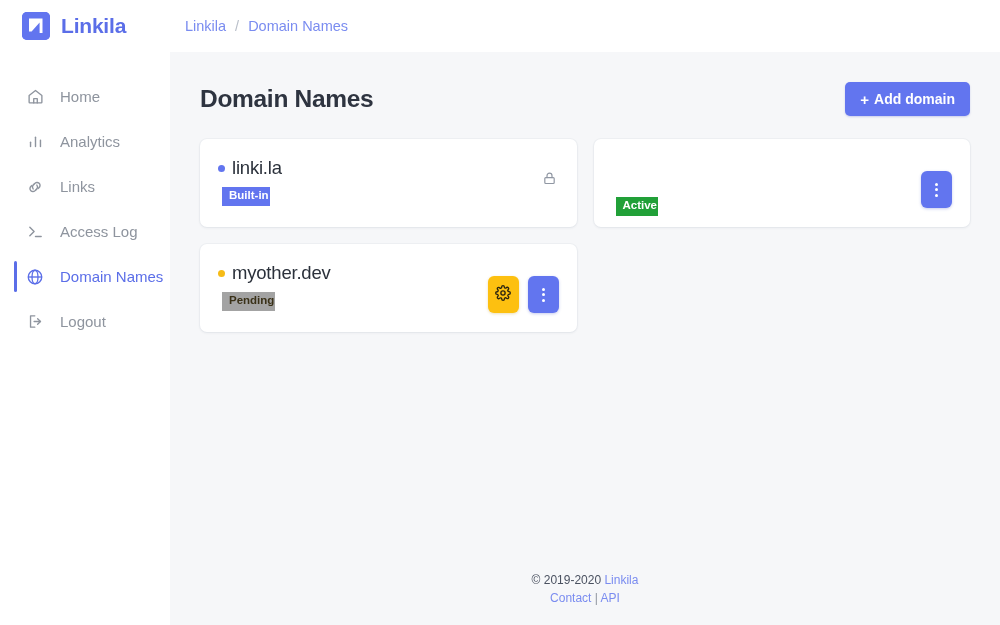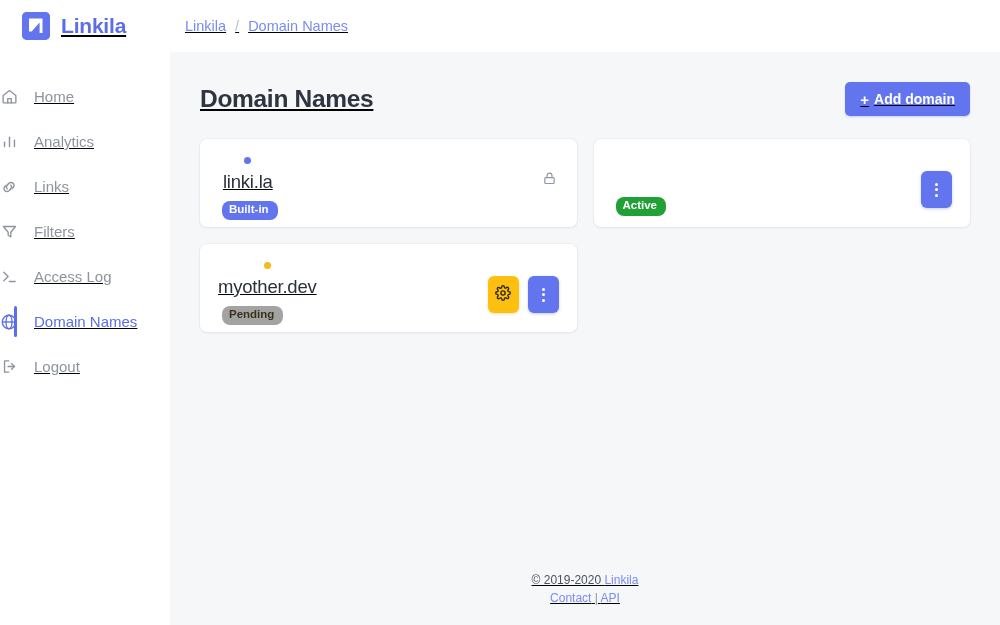--- a/index.html
+++ b/index.html
@@ -10,21 +10,20 @@
     overflow: hidden;
     background: #ffffff;
     font-family: "Liberation Sans", sans-serif;
     -webkit-font-smoothing: antialiased;
   }
 
   .app {
     display: flex;
     width: 1000px;
     height: 444px;
-    text-decoration: underline;
   }
 
   
   .sidebar {
     width: 170px;
     height: 625px;
     background: #ffffff;
     flex: 0 0 170px;
     position: relative;
   }
@@ -52,20 +51,21 @@
     letter-spacing: -0.2px;
   }
 
   .nav { margin-top: 22px; }
 
   .nav-item {
     display: flex;
     align-items: center;
     gap: 16px;
     height: 45px;
+    padding-left: 26px;
     color: #8e949e;
     font-size: 15px;
     position: relative;
     cursor: pointer;
   }
   .nav-item .nav-icon {
     width: 18px;
     height: 18px;
     display: flex;
     align-items: center;
@@ -166,21 +166,20 @@
     justify-content: space-between;
     box-shadow: 0 1px 3px rgba(40,50,80,0.07), 0 0 0 1px rgba(40,50,80,0.03);
   }
 
   .card-left { padding-top: 2px; }
 
   .domain-line {
     display: flex;
     align-items: center;
     gap: 7px;
-    flex-direction: column;
   }
   .dot {
     width: 7px; height: 7px;
     border-radius: 50%;
     flex: 0 0 7px;
   }
   .dot.blue   { background: #6275ef; }
   .dot.green  { background: #28b04a; }
   .dot.yellow { background: #f6bb16; }
 
@@ -189,22 +188,22 @@
     color: #2b313b;
     letter-spacing: -0.2px;
   }
 
   .badge {
     display: inline-block;
     margin-top: 8px;
     margin-left: 4px;
     font-size: 11.5px;
     font-weight: 700;
-    border-radius: 8px;
-    padding: 3px 9px 4px 7px;
+    border-radius: 0;
+    padding: 3px 1px 4px 7px;
     line-height: 1;
   }
   .badge.builtin { background: #6275ef; color: #ffffff; }
   .badge.active  { background: #21a038; color: #ffffff; margin-top: 40px; }
   .badge.pending { background: #a3a3a3; color: #3a3118; }
 
   .card-actions {
     display: flex;
     align-items: center;
     gap: 9px;
@@ -297,28 +296,20 @@
       <div class="nav-item">
         <span class="nav-icon">
           <svg width="18" height="18" viewBox="0 0 24 24" fill="none" stroke="currentColor" stroke-width="1.9" stroke-linecap="round" stroke-linejoin="round">
             <path d="M9.5 14.5a4 4 0 0 1 0-5l2-2a4 4 0 1 1 5.6 5.6l-1 1"></path>
             <path d="M14.5 9.5a4 4 0 0 1 0 5l-2 2a4 4 0 1 1-5.6-5.6l1-1"></path>
           </svg>
         </span>
         <span>Links</span>
       </div>
 
-      <div class="nav-item">
-        <span class="nav-icon">
-          <svg width="17" height="17" viewBox="0 0 24 24" fill="none" stroke="currentColor" stroke-width="1.9" stroke-linecap="round" stroke-linejoin="round">
-            <path d="M3.5 5h17l-6.6 8v6.5l-3.8-2.2V13Z"></path>
-          </svg>
-        </span>
-        <span>Filters</span>
-      </div>
 
       <div class="nav-item">
         <span class="nav-icon">
           <svg width="17" height="17" viewBox="0 0 24 24" fill="none" stroke="currentColor" stroke-width="2" stroke-linecap="round" stroke-linejoin="round">
             <polyline points="4,6 10,12 4,18"></polyline>
             <line x1="12" y1="19" x2="20" y2="19"></line>
           </svg>
         </span>
         <span>Access Log</span>
       </div>

